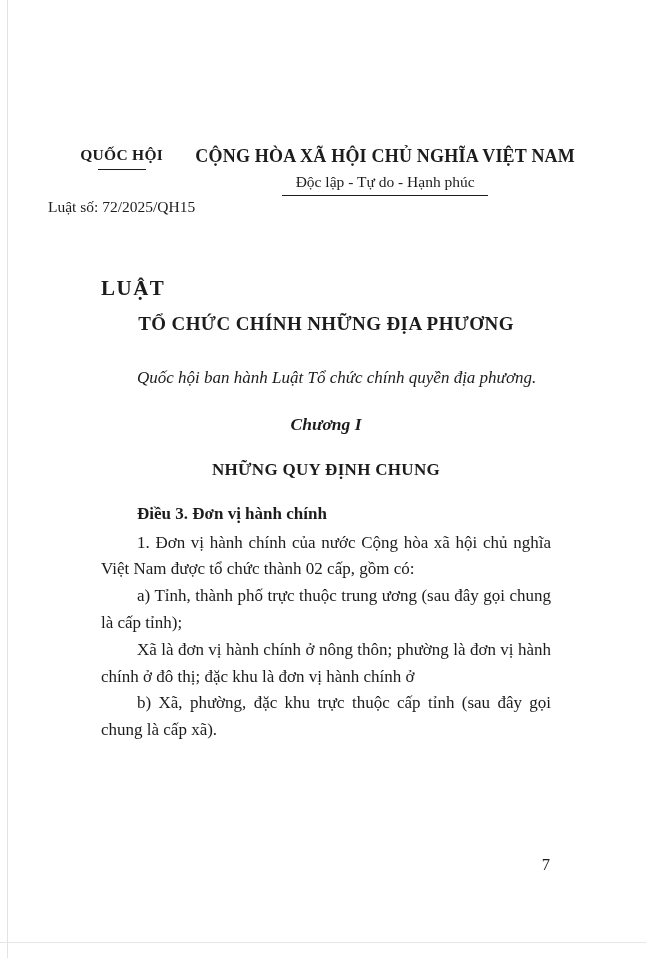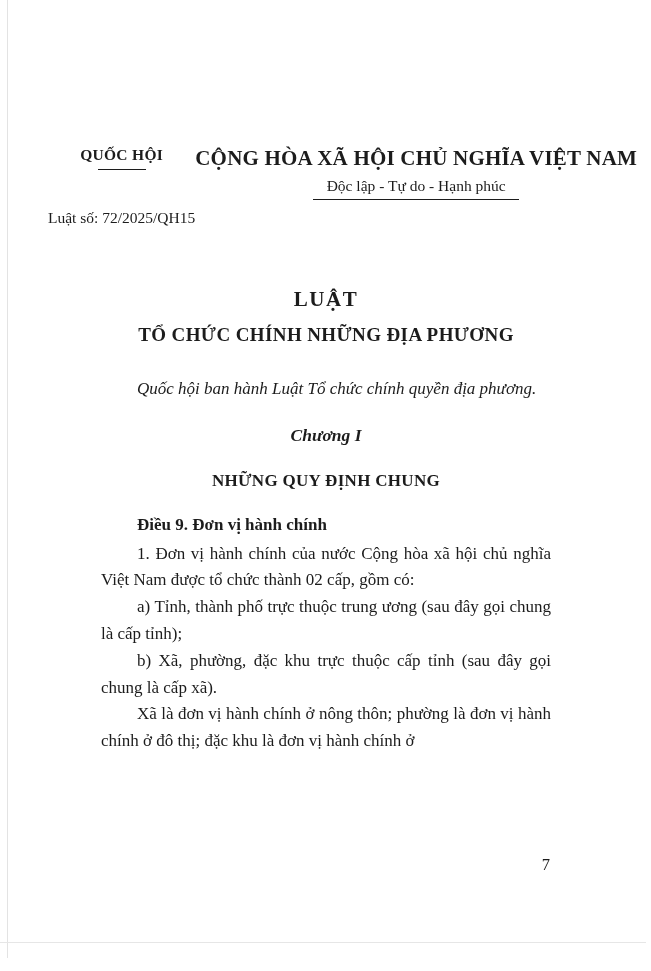--- a/index.html
+++ b/index.html
@@ -35,29 +35,29 @@
     font-size: 15.5px;
     letter-spacing: 0.3px;
     white-space: nowrap;
   }
   .org-underline {
     width: 48px; height: 0;
     border-top: 1.3px solid #1c1c1c;
     margin: 5px auto 0 auto;
   }
   .law-number {
-    margin-top: 39px;
+    margin-top: 28px;
     font-size: 15.5px;
-    text-align: center;
+    text-align: left;
     white-space: nowrap;
   }
   .header-right { flex: 1; text-align: center; }
   .national-title {
     font-weight: bold;
-    font-size: 21px;
+    font-size: 18px;
     white-space: nowrap;
     letter-spacing: 0.2px;
   }
   .national-motto {
     font-weight: normal;
     font-size: 15.5px;
     margin-top: 6px;
     white-space: nowrap;
   }
   .motto-underline {
@@ -65,21 +65,21 @@
     border-top: 1.3px solid #1c1c1c;
     margin: 4px auto 0 auto;
   }
   
   .content {
     padding-left: 101px;
     padding-right: 100px;
   }
   .law-title {
     margin-top: 60px;
-    text-align: center;
+    text-align: left;
     font-weight: bold;
     font-size: 21px;
     letter-spacing: 1.5px;
   }
   .law-subtitle {
     margin-top: 12px;
     text-align: center;
     font-weight: bold;
     font-size: 19px;
     letter-spacing: 0.4px;
@@ -146,25 +146,25 @@
     <div class="law-title">LUẬT</div>
     <div class="law-subtitle">TỔ CHỨC CHÍNH NHỮNG ĐỊA PHƯƠNG</div>
 
     <div class="preamble">
       <p class="para italic">Quốc hội ban hành Luật Tổ chức chính quyền địa phương.</p>
     </div>
 
     <div class="chapter-label">Chương I</div>
     <div class="chapter-title">NHỮNG QUY ĐỊNH CHUNG</div>
 
-    <div class="article-heading">Điều 9. Đơn vị hành chính</div>
+    <div class="article-heading">Điều 3. Đơn vị hành chính</div>
 
     <div class="body-paragraphs">
       <p class="para">1. Đơn vị hành chính của nước Cộng hòa xã hội chủ nghĩa Việt Nam được tổ chức thành 02 cấp, gồm có:</p>
       <p class="para">a) Tỉnh, thành phố trực thuộc trung ương (sau đây gọi chung là cấp tỉnh);</p>
+      <p class="para">Xã là đơn vị hành chính ở nông thôn; phường là đơn vị hành chính ở đô thị; đặc khu là đơn vị hành chính ở</p>
       <p class="para">b) Xã, phường, đặc khu trực thuộc cấp tỉnh (sau đây gọi chung là cấp xã).</p>
-      <p class="para">Xã là đơn vị hành chính ở nông thôn; phường là đơn vị hành chính ở đô thị; đặc khu là đơn vị hành chính ở</p>
     </div>
   </div>
 
   <div class="page-number">7</div>
 
 </div>
 
 </body></html>

